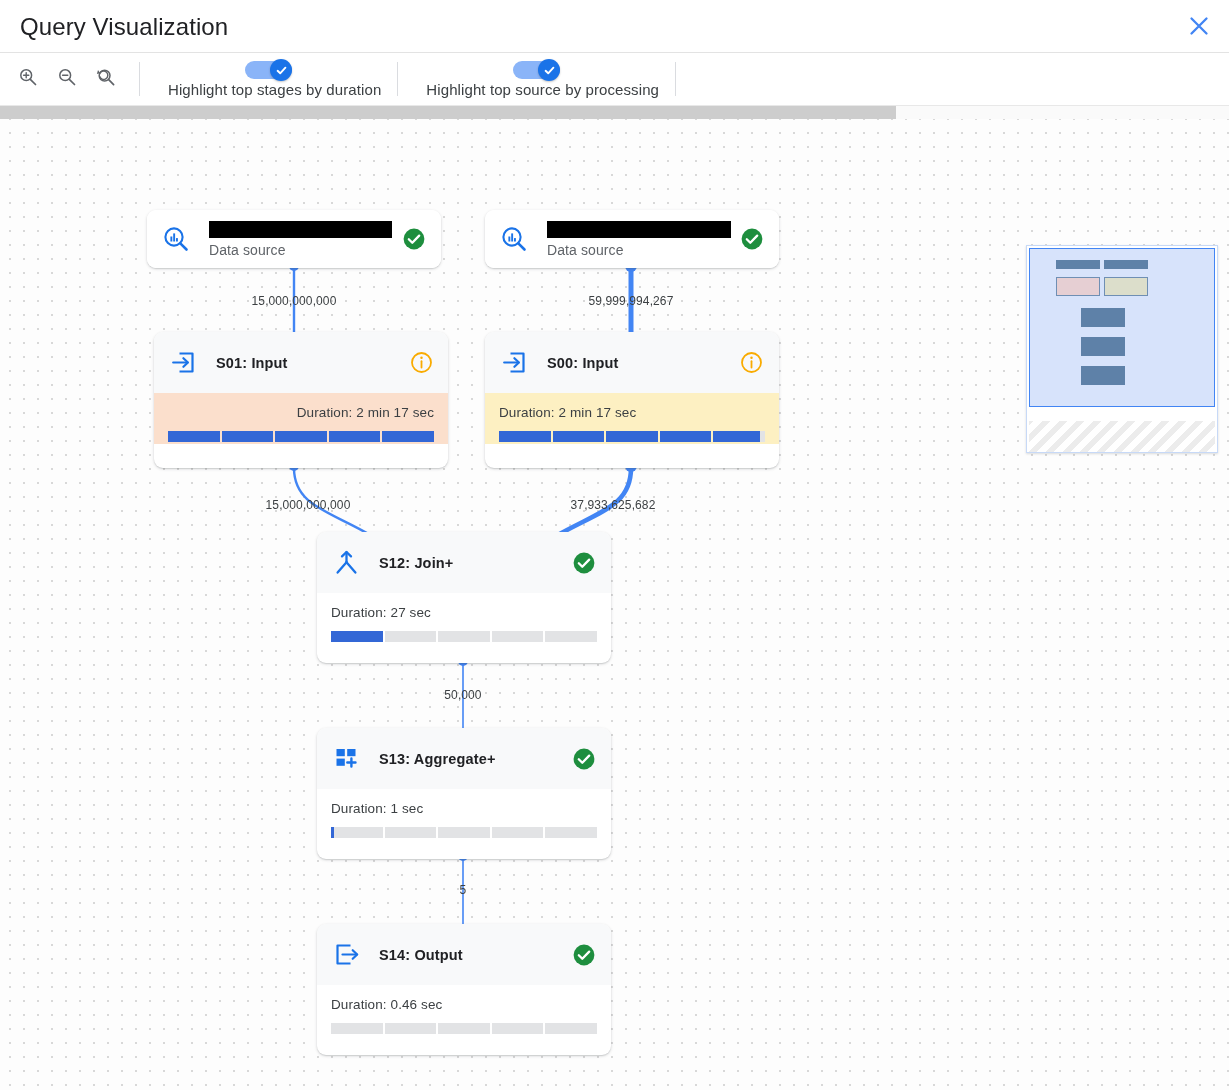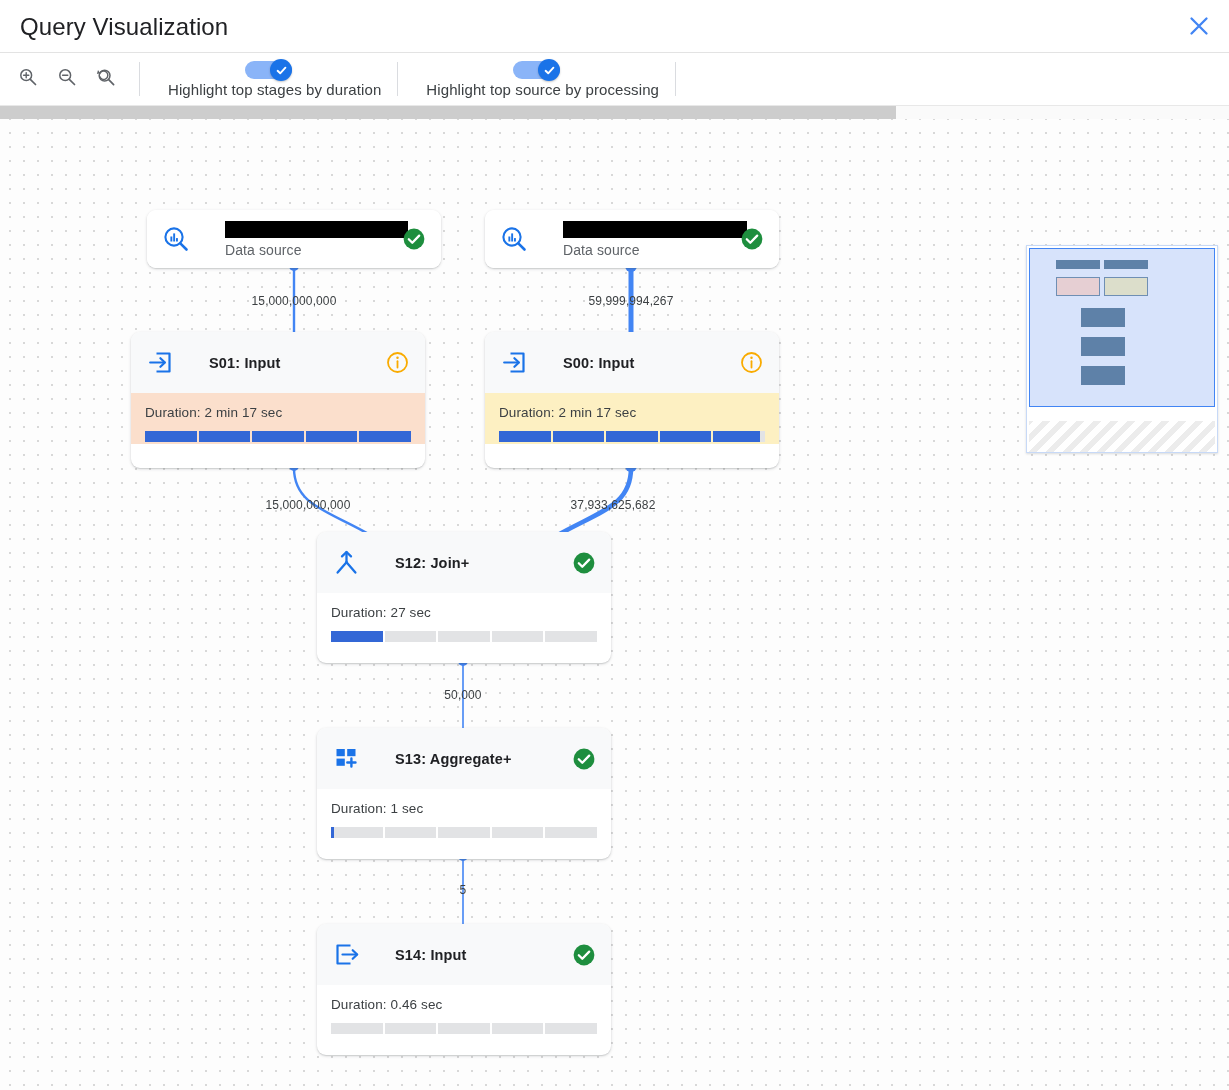--- a/index.html
+++ b/index.html
@@ -114,21 +114,20 @@
     border-radius: 9px;
     box-shadow: 0 1px 3px rgba(60,64,67,.22), 0 1px 1px rgba(60,64,67,.1);
     overflow: hidden;
   }
   .node-head {
     height: 61px;
     display: flex; align-items: center;
     padding: 0 16px 0 14px;
     background: #f8f9fa;
     position: relative;
-    gap: 16px;
   }
   .node.ds .node-head { background: #ffffff; height: 100%; }
   .node-icon { width: 30px; height: 30px; flex: none; display:flex; align-items:center; justify-content:center; }
   .node-title {
     font-size: 14.5px; font-weight: bold; color: #202124;
     margin-left: 18px; letter-spacing: .15px;
   }
   .node-status { position: absolute; right: 15px; top: 50%; transform: translateY(-50%); width: 24px; height: 24px; }
   .node-body { padding: 12px 14px 0 14px; height: 51px; }
   .node.hl-orange .node-body { background: #fbdfcc; }
@@ -331,21 +330,21 @@
       </div>
       <span class="node-status">
         <svg width="24" height="24" viewBox="0 0 24 24">
           <circle cx="12" cy="12" r="10.4" fill="#1e8e3e"></circle>
           <path d="M6.8 12.2 L10.3 15.7 L17.2 8.6" fill="none" stroke="#ffffff" stroke-width="2.3" stroke-linecap="round" stroke-linejoin="round"></path>
         </svg>
       </span>
     </div>
   </div>
 
-  <div class="node hl-orange" style="left:131px; top:226px; width:294px; height:136px;">
+  <div class="node hl-orange" style="left:154px; top:226px; width:294px; height:136px;text-align:right;">
     <div class="node-head">
       <span class="node-icon">
         <svg width="27" height="27" viewBox="0 0 27 27">
           <path d="M9.5 4.5 H22.5 V22.5 H9.5" fill="none" stroke="#1a73e8" stroke-width="2.2" stroke-linejoin="round"></path>
           <path d="M3.2 13.5 H17.5" stroke="#1a73e8" stroke-width="2.2" stroke-linecap="round"></path>
           <path d="M13.4 9.2 L17.9 13.5 L13.4 17.8" fill="none" stroke="#1a73e8" stroke-width="2.2" stroke-linecap="round" stroke-linejoin="round"></path>
         </svg>
       </span>
       <span class="node-title">S01: Input</span>
       <span class="node-status">
@@ -480,21 +479,21 @@
 
   <div class="node" style="left:317px; top:818px; width:294px; height:131px;">
     <div class="node-head">
       <span class="node-icon">
         <svg width="27" height="27" viewBox="0 0 27 27">
           <path d="M17.5 4.5 H4.5 V22.5 H17.5" fill="none" stroke="#1a73e8" stroke-width="2.2" stroke-linejoin="round"></path>
           <path d="M9.5 13.5 H23.8" stroke="#1a73e8" stroke-width="2.2" stroke-linecap="round"></path>
           <path d="M19.7 9.2 L24.2 13.5 L19.7 17.8" fill="none" stroke="#1a73e8" stroke-width="2.2" stroke-linecap="round" stroke-linejoin="round"></path>
         </svg>
       </span>
-      <span class="node-title">S14: Input</span>
+      <span class="node-title">S14: Output</span>
       <span class="node-status">
         <svg width="24" height="24" viewBox="0 0 24 24">
           <circle cx="12" cy="12" r="10.4" fill="#1e8e3e"></circle>
           <path d="M6.8 12.2 L10.3 15.7 L17.2 8.6" fill="none" stroke="#ffffff" stroke-width="2.3" stroke-linecap="round" stroke-linejoin="round"></path>
         </svg>
       </span>
     </div>
     <div class="node-body">
       <div class="dur-text">Duration: 0.46 sec</div>
       <div class="bar-wrap">

